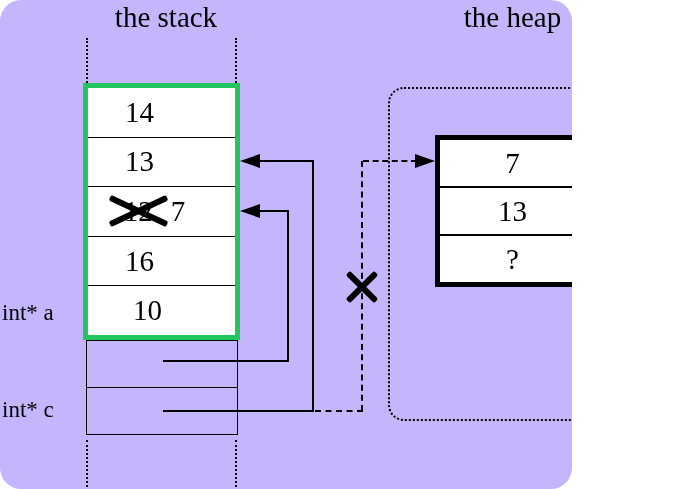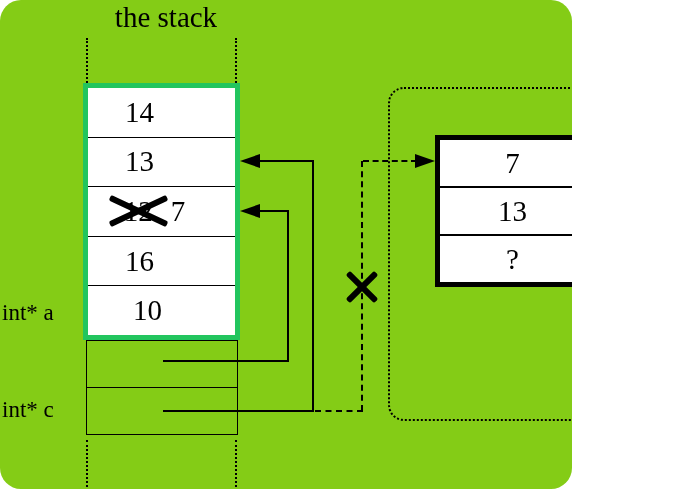--- a/index.html
+++ b/index.html
@@ -1,20 +1,20 @@
 <!DOCTYPE html>
 <html><head>
 <meta charset="utf-8">
 <style>
   html, body { margin: 0; padding: 0; background: #ffffff; }
   .diagram {
     position: relative;
     width: 572px;
     height: 489px;
-    background: #84cc16;
+    background: #c4b5fd;
     color: #000000;
     font-family: "Liberation Serif", serif;
     overflow: hidden;
     border-radius: 21px;
   }
   .title {
     position: absolute;
     top: 0;
     font-size: 29px;
     line-height: 34px;
@@ -104,20 +104,21 @@
   }
   .xmark .bar.a { transform: rotate(45deg); }
   .xmark .bar.b { transform: rotate(-45deg); }
 </style>
 </head>
 <body>
 
 <div class="diagram">
 
   <div class="title title-stack">the stack</div>
+  <div class="title title-heap">the heap</div>
 
   <div class="dotted-v" style="left:86px; top:38px; height:45px;"></div>
   <div class="dotted-v" style="left:235px; top:38px; height:45px;"></div>
 
   <div class="stack-box">
     <div class="stack-cell">
       <span class="shift-left">14</span>
     </div>
     <div class="stack-cell">
       <span class="shift-left">13</span>

